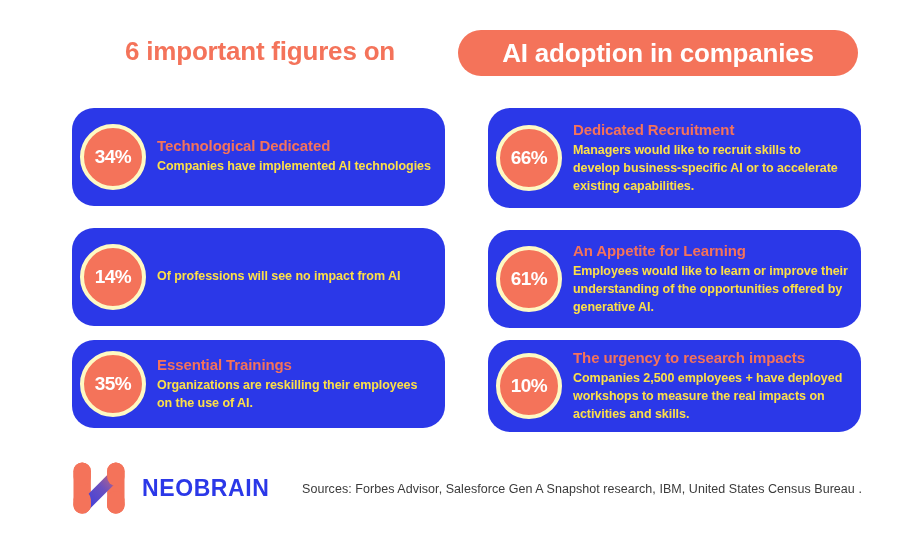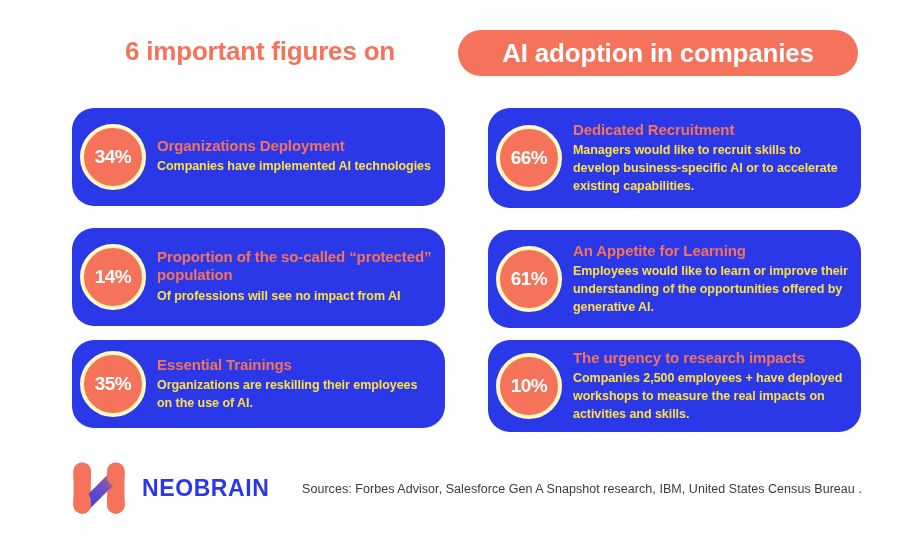--- a/index.html
+++ b/index.html
@@ -162,41 +162,40 @@
   <div class="title-badge">
     <span class="title-badge-text">AI adoption in companies</span>
   </div>
 </div>
 
 <div class="card card-left row1">
   <div class="pct-circle">
     <span class="pct-text">34%</span>
   </div>
   <div class="card-body">
-    <div class="card-heading">Organizations Deployment</div>
+    <div class="card-heading">Technological Dedicated</div>
     <div class="card-desc">Companies have implemented AI technologies</div>
   </div>
 </div>
 
 <div class="card card-right row1">
   <div class="pct-circle">
     <span class="pct-text">66%</span>
   </div>
   <div class="card-body">
     <div class="card-heading">Dedicated Recruitment</div>
     <div class="card-desc">Managers would like to recruit skills to develop business-specific AI or to accelerate existing capabilities.</div>
   </div>
 </div>
 
 <div class="card card-left row2">
   <div class="pct-circle">
     <span class="pct-text">14%</span>
   </div>
   <div class="card-body">
-    <div class="card-heading">Proportion of the so-called “protected” population</div>
     <div class="card-desc">Of professions will see no impact from AI</div>
   </div>
 </div>
 
 <div class="card card-right row2">
   <div class="pct-circle">
     <span class="pct-text">61%</span>
   </div>
   <div class="card-body">
     <div class="card-heading">An Appetite for Learning</div>

